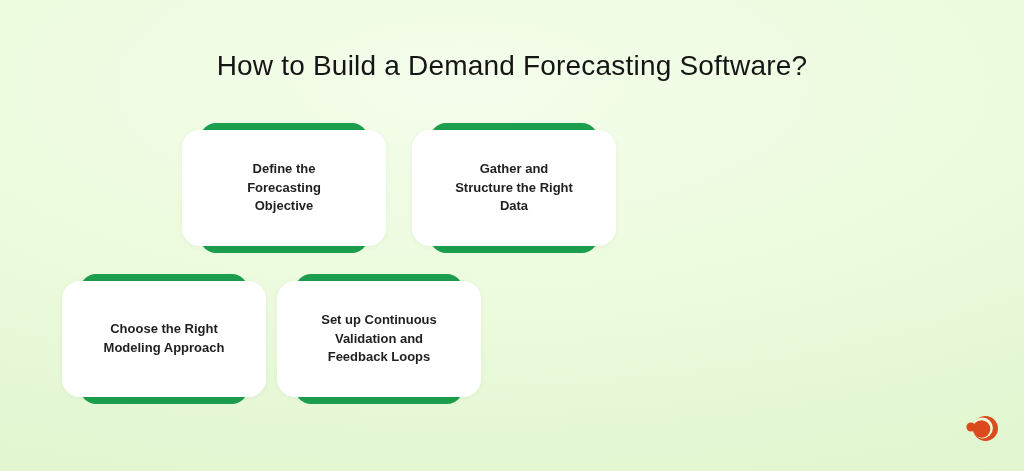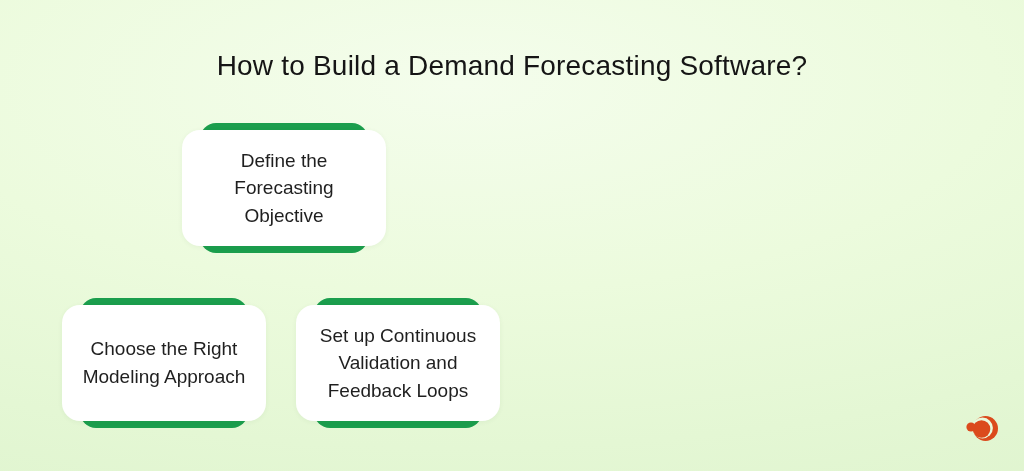--- a/index.html
+++ b/index.html
@@ -28,21 +28,21 @@
     font-weight: 400;
     letter-spacing: 0.2px;
     color: #151515;
   }
   .row {
     position: absolute;
     display: flex;
     gap: 26px;
   }
   .row-top    { top: 130px; left: 182px; }
-  .row-bottom { top: 305px; left: 62px; gap: 30px; }
+  .row-bottom { top: 281px; left: 62px; gap: 11px; }
   .card {
     position: relative;
     width: 204px;
     height: 116px;
   }
   .card .accent {
     position: absolute;
     left: 18px;
     right: 18px;
     top: -7px;
@@ -57,22 +57,22 @@
     border-radius: 18px;
     display: flex;
     align-items: center;
     justify-content: center;
     text-align: center;
     padding: 0 10px;
     box-sizing: border-box;
     box-shadow: 0 1px 5px rgba(45, 90, 45, 0.06);
   }
   .card .label {
-    font-size: 19px;
-    font-weight: 400;
+    font-size: 13px;
+    font-weight: 700;
     line-height: 1.45;
     color: #1F1F1F;
     white-space: pre-line;
   }
   .logo {
     position: absolute;
     left: 963px;
     top: 411px;
     width: 38px;
     height: 36px;
@@ -85,20 +85,28 @@
 
   <h1 class="title">How to Build a Demand Forecasting Software?</h1>
 
   <div class="row row-top">
     <div class="card">
       <div class="accent"></div>
       <div class="face">
         <span class="label">Define the
 Forecasting
 Objective</span>
+      </div>
+    </div>
+    <div class="card">
+      <div class="accent"></div>
+      <div class="face">
+        <span class="label">Gather and
+Structure the Right
+Data</span>
       </div>
     </div>
   </div>
 
   <div class="row row-bottom">
     <div class="card">
       <div class="accent"></div>
       <div class="face">
         <span class="label">Choose the Right
 Modeling Approach</span>

